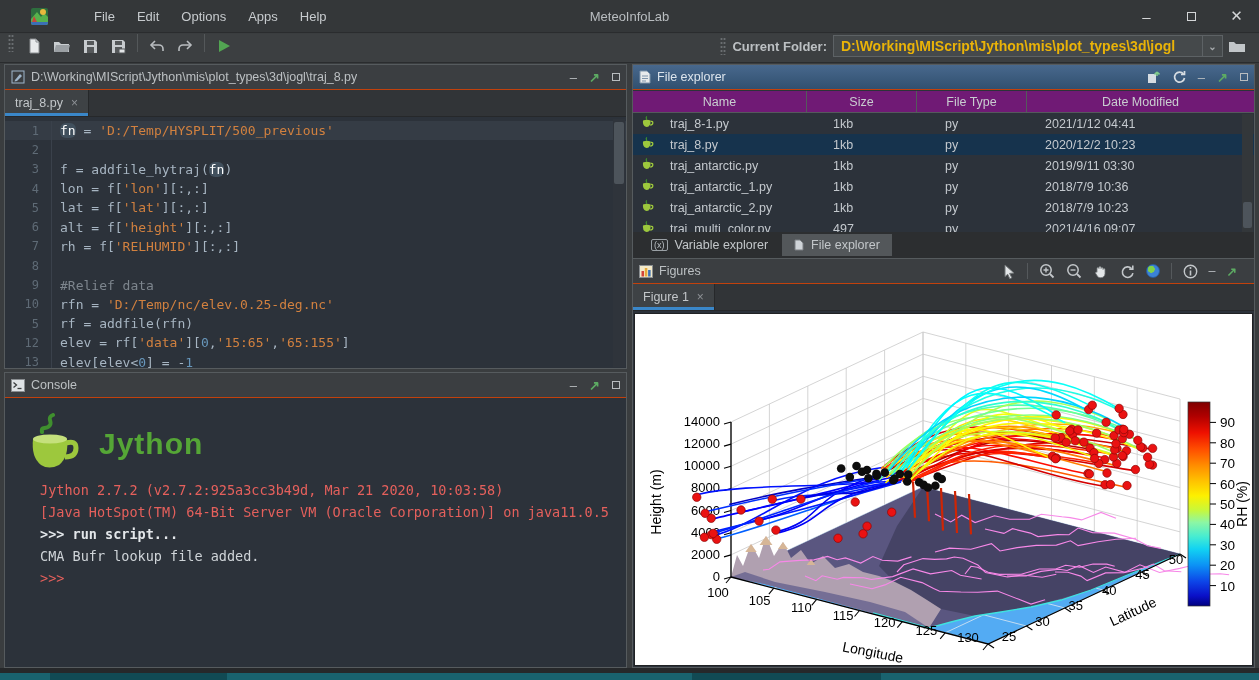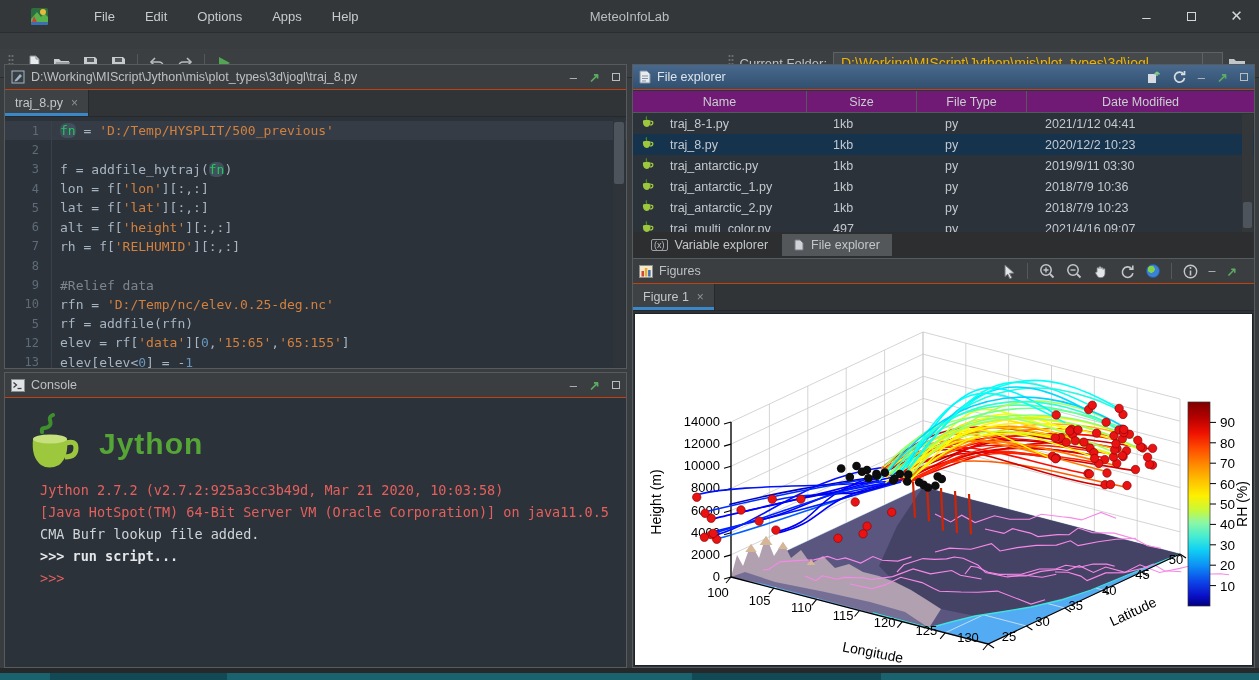--- a/index.html
+++ b/index.html
@@ -4,30 +4,30 @@
 <style>
   * { margin:0; padding:0; box-sizing:border-box; }
   html,body { width:1259px; height:680px; overflow:hidden; background:#2b2d2f;
     font-family:"Liberation Sans", sans-serif; }
   .window { position:absolute; inset:0; background:#3a3d3f; }
 
   
   .menubar { position:absolute; left:0; top:0; width:100%; height:33px; background:#343739;
     display:flex; align-items:center; color:#c7cbce; font-size:13px; border-bottom:1px solid #2a2c2e;}
   .appicon { width:17px; height:17px; margin-left:31px; border-radius:2px; overflow:hidden; position:relative; flex:none;}
-  .menu-items { display:flex; gap:30px; margin-left:46px; }
+  .menu-items { display:flex; gap:22px; margin-left:46px; }
   .menu-items span { cursor:default; }
   .win-title { position:absolute; left:0; right:0; text-align:center; color:#b9bdc0; pointer-events:none;}
   .winbtns { margin-left:auto; display:flex; }
   .winbtn { width:45px; height:33px; display:flex; align-items:center; justify-content:center; color:#d4d6d8; font-size:15px;}
   .winbtn .sq { width:9px; height:9px; border:1px solid #d4d6d8; display:block;}
 
   
-  .toolbar { position:absolute; left:0; top:49px; width:100%; height:29px; background:#3c3f41;
-    display:flex; align-items:center; border-bottom:1px solid #2a2c2e;}
+  .toolbar { position:absolute; left:0; top:34px; width:100%; height:29px; background:#3c3f41;
+    display:flex; align-items:flex-start; border-bottom:1px solid #2a2c2e;font-weight:bold;}
   .grip { width:6px; height:18px; margin:0 6px 0 8px;
     background-image:radial-gradient(circle, #6a6e71 1px, transparent 1.2px); background-size:3px 4px;}
   .tbtn { width:28px; height:24px; display:flex; align-items:center; justify-content:center; color:#c3c7ca;}
   .tsep { width:1px; height:18px; background:#54585a; margin:0 5px; }
   .tb-right { margin-left:auto; display:flex; align-items:center; margin-right:8px;}
   .cf-label { color:#bcc0c3; font-size:13px; margin-right:6px; }
   .combo { width:390px; height:22px; background:#45494b; border:1px solid #5d6265; display:flex; align-items:center; }
   .combo-val { flex:1; color:#eab308; font-size:14px; padding:0 7px; white-space:nowrap; overflow:hidden;}
   .combo-arrow { width:20px; height:100%; border-left:1px solid #5d6265; color:#a9adb0; font-size:10px;
     display:flex; align-items:center; justify-content:center;}
@@ -53,21 +53,21 @@
 
   
   .codewrap { position:absolute; left:0; right:0; top:53px; bottom:0; overflow:hidden;
     font-family:"DejaVu Sans Mono", monospace; font-size:13px; }
   .code-line { height:19.3px; display:flex; align-items:center; white-space:pre; }
   .code-line.hl { background:#353c45; }
   .ln { width:34px; text-align:right; color:#5f6b76; flex:none; font-size:12px; }
   .gut-pad { width:13px; flex:none; border-right:1px solid #3a414b; align-self:stretch;}
   .code-text { padding-left:8px; }
   .p { color:#a7b5c2; } .s { color:#d2813f; } .c { color:#7d858d; } .n { color:#6897bb; }
-  .tok-sel { color:#22c55e; background:#41505d;border-radius:6px; }
+  .tok-sel { color:#ffffff; background:#41505d;border-radius:6px; }
   .vscroll { position:absolute; right:1px; width:12px; background:#2f343b; }
   .vthumb { position:absolute; left:1px; width:10px; background:#4d545b; border-radius:2px;}
 
   
   .console-body { position:absolute; inset:26px 0 0 0; overflow:hidden; }
   .jylogo { display:flex; align-items:center; margin:14px 0 4px 18px; gap:10px;}
   .jylogo .jyname { color:#55a636; font-size:30px; font-weight:bold; letter-spacing:1px;}
   .cline { font-family:"DejaVu Sans Mono", monospace; font-size:13.5px; padding:3px 0 3px 35px; white-space:pre;}
   .cline.red { color:#e5605c; } .cline.plain { color:#cfd4d8; } .cline.boldp { color:#e3e7ea; font-weight:bold;}
 
@@ -259,22 +259,22 @@
           <path d="M30 2 c-8 3 2 8 -5 12 c-4 2 -7 0 -6 5" fill="none" stroke="#3f8f2e" stroke-width="4" stroke-linecap="round"></path>
           <path d="M10 26 q18 -7 34 0 q2 18 -8 26 q-10 5 -18 0 q-10 -8 -8 -26 z" fill="#9dc83d"></path>
           <path d="M43 30 q10 -3 10 5 q0 9 -11 9" fill="none" stroke="#9dc83d" stroke-width="5"></path>
           <ellipse cx="27" cy="26" rx="17" ry="4.5" fill="#c5e07c"></ellipse>
         </svg>
         <span class="jyname">Jython</span>
       </div>
       <div id="console-lines">
           <div class="cline red">Jython 2.7.2 (v2.7.2:925a3cc3b49d, Mar 21 2020, 10:03:58)</div>
           <div class="cline red">[Java HotSpot(TM) 64-Bit Server VM (Oracle Corporation)] on java11.0.5</div>
+          <div class="cline boldp">&gt;&gt;&gt; run script...</div>
           <div class="cline plain">CMA Bufr lookup file added.</div>
-          <div class="cline boldp">&gt;&gt;&gt; run script...</div>
           <div class="cline red">&gt;&gt;&gt;</div>
         </div>
     </div>
   </div>
 
   <div class="panel" style="left:632px; top:64px; width:623px; height:168px; border-bottom:none;">
     <div class="phead active">
       <span class="hicon">
         <svg width="12" height="14">
             <path d="M1 1 h7 l3 3 v9 h-10 z" fill="#e8eaec" stroke="#7d93aa"></path>

